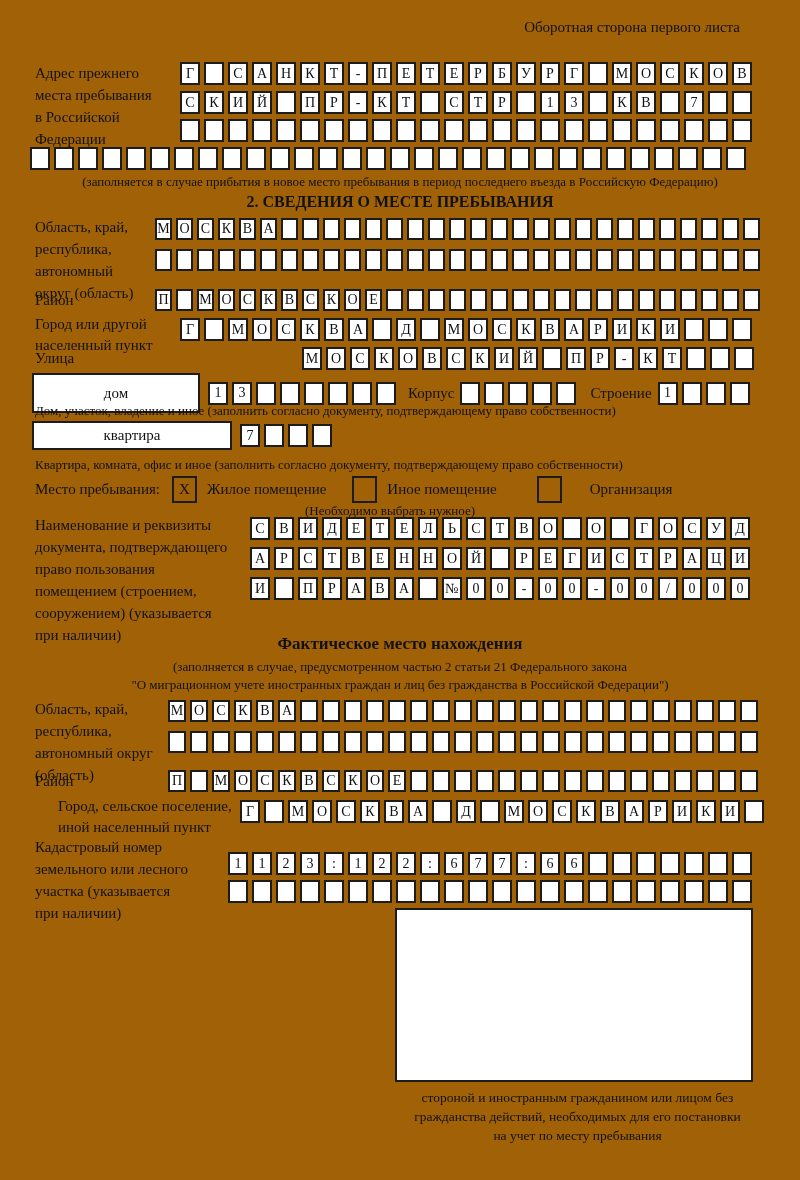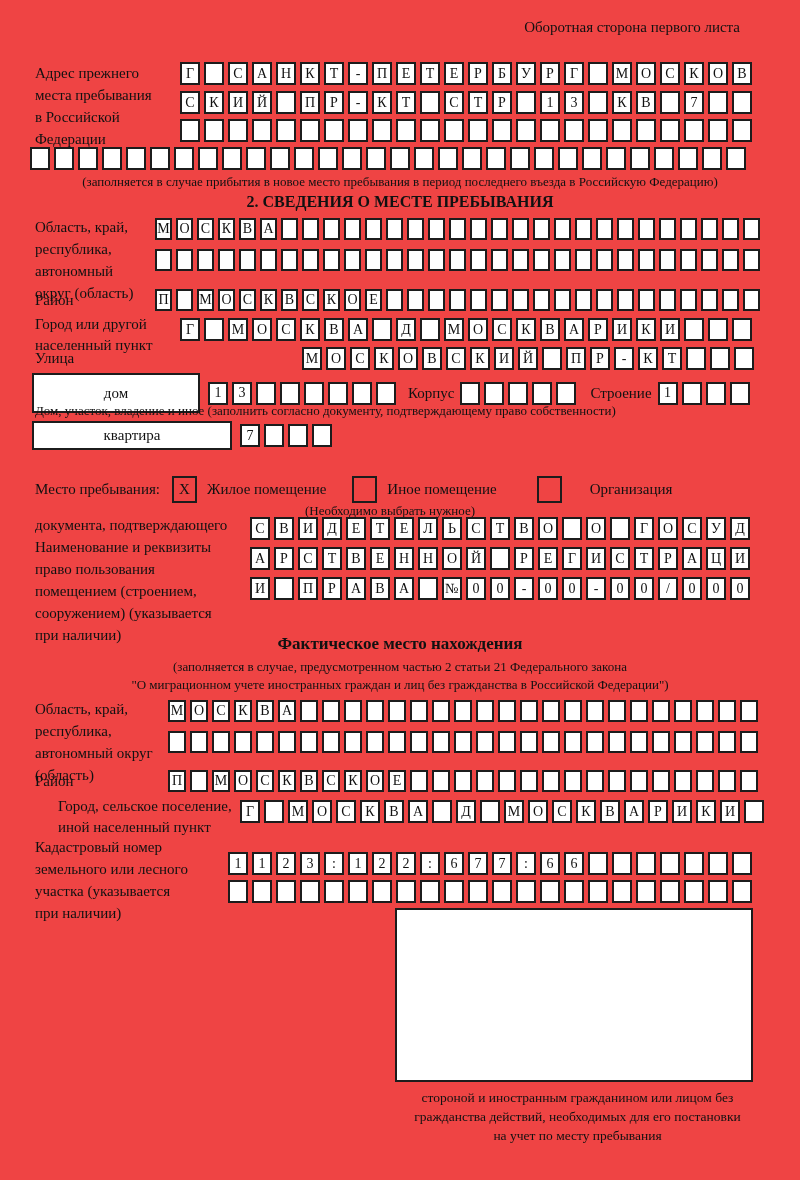--- a/index.html
+++ b/index.html
@@ -1,17 +1,17 @@
 <!DOCTYPE html>
 <html lang="ru"><head>
 <meta charset="utf-8">
 <style>
   html,body{margin:0;padding:0;background:#fff;}
   body{font-family:"Liberation Serif","DejaVu Serif",serif;color:#111;}
-  #page{position:relative;width:800px;height:1180px;background:#ef4444;overflow:hidden;}
+  #page{position:relative;width:800px;height:1180px;background:#a16207;overflow:hidden;}
   .abs{position:absolute;}
   .lbl{font-size:15px;line-height:22px;}
   .lbl-tight{font-size:15px;line-height:21px;}
   .note{font-size:13px;}
   .center{text-align:center;width:100%;}
   .bold{font-weight:bold;}
   .cellrow{display:flex;gap:4px;}
   .cell{box-sizing:border-box;width:20px;height:23px;border:2px solid #1c1c1c;
         display:flex;align-items:center;justify-content:center;
         font-size:14px;line-height:1;background:#fff;}
@@ -340,35 +340,36 @@
 
   <div class="abs flexrow" style="left:32px;top:421px;">
     <div class="wide-box" style="width:200px;height:29px;">квартира</div>
     <div class="cellrow" style="margin-left:8px;">
         <span class="cell">7</span>
         <span class="cell"></span>
         <span class="cell"></span>
         <span class="cell"></span>
       </div>
   </div>
+  <div class="abs note" style="left:35px;top:457px;">Квартира, комната, офис и иное (заполнить согласно документу, подтверждающему право собственности)</div>
 
   <div class="abs flexrow" style="left:35px;top:476px;">
     <div class="inline-lbl">Место пребывания:</div>
     <div class="checkbox" style="margin-left:12px;">X</div>
     <div class="inline-lbl" style="margin-left:10px;">Жилое помещение</div>
     <div class="checkbox" style="margin-left:26px;"></div>
     <div class="inline-lbl" style="margin-left:10px;">Иное помещение</div>
     <div class="checkbox" style="margin-left:40px;"></div>
     <div class="inline-lbl" style="margin-left:28px;">Организация</div>
   </div>
   <div class="abs note" style="left:240px;top:503px;width:300px;text-align:center;">(Необходимо выбрать нужное)</div>
 
   <div class="abs" style="left:35px;top:514px;width:215px;">
+    <div class="lbl">Наименование и реквизиты</div>
     <div class="lbl">документа, подтверждающего</div>
-    <div class="lbl">Наименование и реквизиты</div>
     <div class="lbl">право пользования</div>
     <div class="lbl">помещением (строением,</div>
     <div class="lbl">сооружением) (указывается</div>
     <div class="lbl">при наличии)</div>
   </div>
   <div class="abs cellrow" style="left:250px;top:517px;">
       <span class="cell">С</span>
       <span class="cell">В</span>
       <span class="cell">И</span>
       <span class="cell">Д</span>

